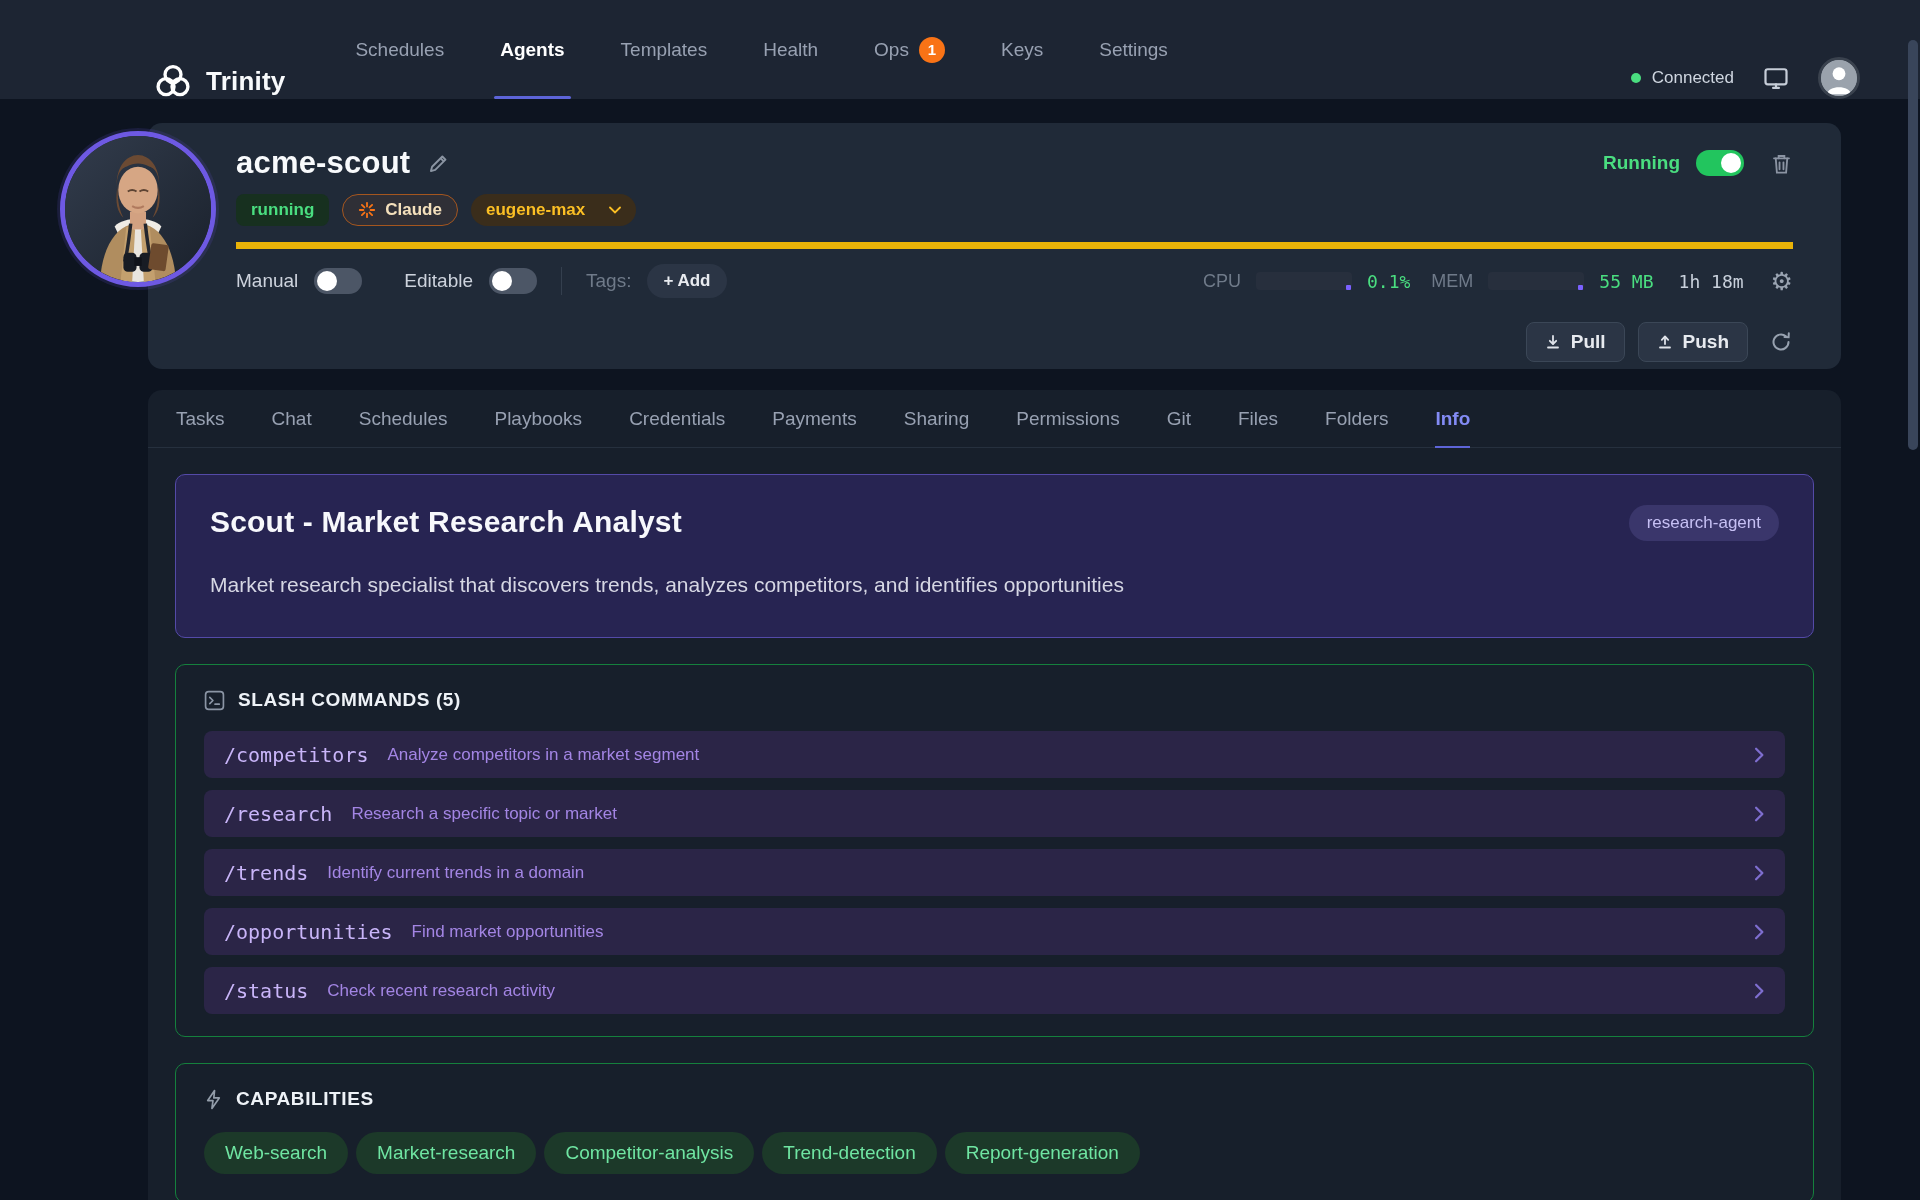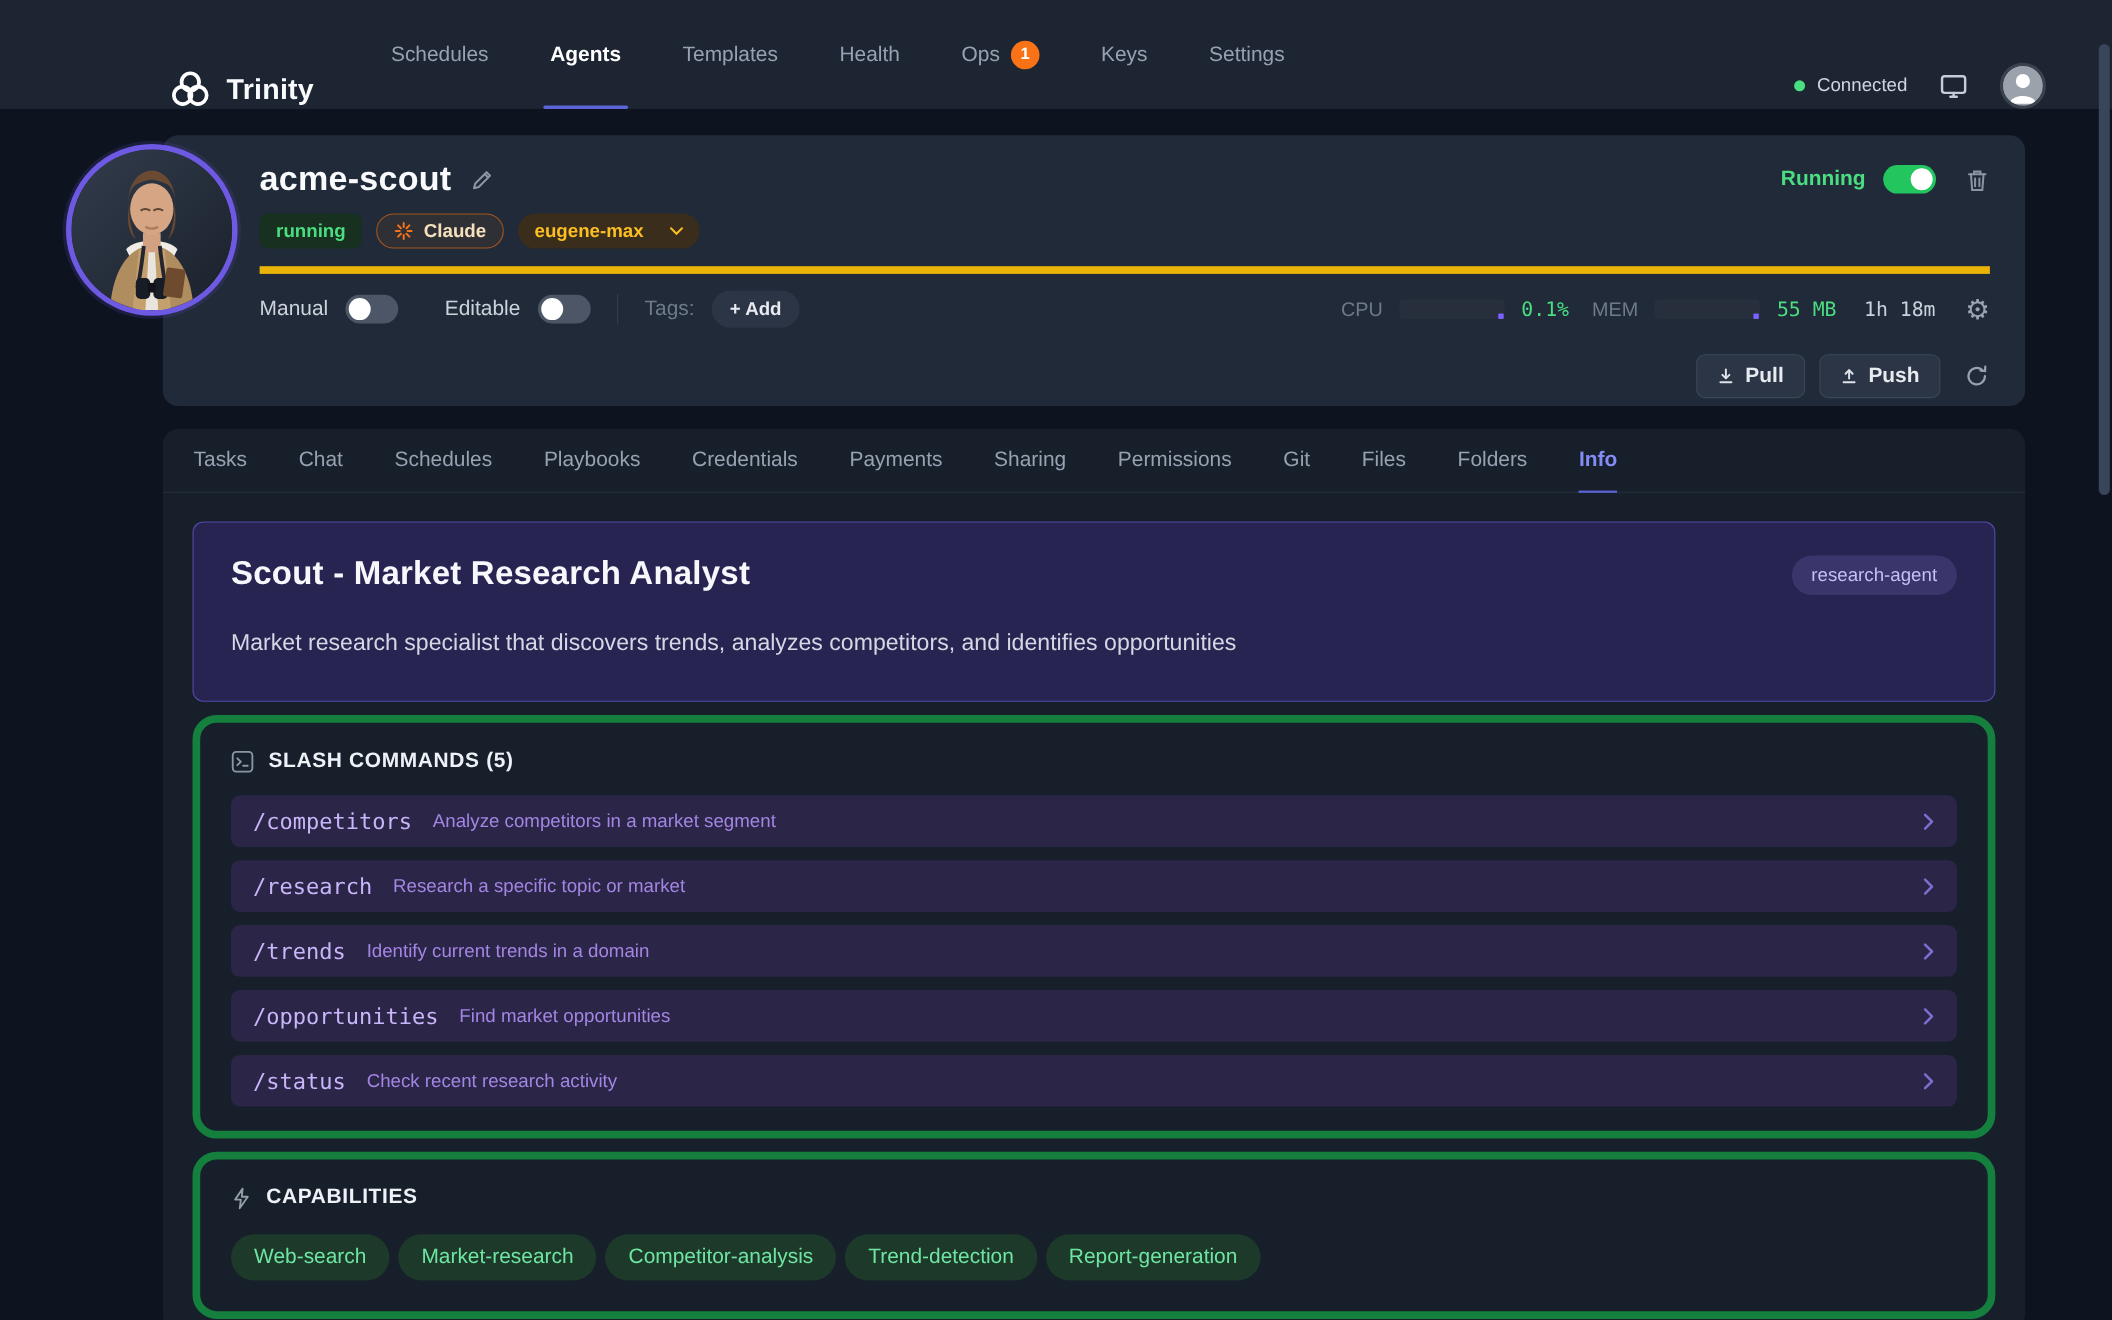--- a/index.html
+++ b/index.html
@@ -25,21 +25,21 @@
   .ops-badge{width:26px;height:26px;border-radius:50%;background:var(--claude-orange);color:#fff;font-size:15px;font-weight:700;display:flex;align-items:center;justify-content:center;}
   .nav-right{margin-left:auto;display:flex;align-items:center;gap:28px;}
   .conn{display:flex;align-items:center;gap:11px;font-size:17px;color:#cfd6e0;}
   .conn-dot{width:10px;height:10px;border-radius:50%;background:var(--success);}
   .nav-avatar{width:42px;height:42px;border-radius:50%;background:#9aa2ac;border:3px solid #3a424e;overflow:hidden;display:flex;align-items:center;justify-content:center;cursor:pointer;}
 
   
   .header-card{position:relative;margin:24px 79px 0 148px;height:246px;background:var(--card-bg);border-radius:14px;}
   .agent-avatar{position:absolute;left:-88px;top:8px;width:156px;height:156px;border-radius:50%;border:5px solid #6e59e3;overflow:hidden;background:#242c38;box-shadow:0 0 0 3px rgba(110,89,227,.15);}
   .agent-avatar svg{width:100%;height:100%;display:block;}
-  .card-inner{padding:22px 32px 0 88px;}
+  .card-inner{padding:22px 48px 0 88px;}
   .title-row{display:flex;align-items:center;}
   .agent-name{font-size:31px;font-weight:700;color:#f8fafc;letter-spacing:.2px;}
   .edit-icon{margin-left:18px;cursor:pointer;display:flex;}
   .title-right{margin-left:auto;display:flex;align-items:center;gap:16px;}
   .running-label{font-size:19px;font-weight:600;color:var(--success);}
   .toggle{width:48px;height:26px;border-radius:13px;position:relative;cursor:pointer;flex:none;}
   .toggle.on{background:#22c55e;}
   .toggle.off{background:#4c5666;}
   .toggle .knob{position:absolute;top:3px;width:20px;height:20px;border-radius:50%;background:#fff;}
   .toggle.on .knob{right:3px;}
@@ -76,21 +76,21 @@
   .tab.active{color:var(--accent-light);font-weight:600;}
   .tab.active::after{content:'';position:absolute;left:0;right:0;bottom:-1px;height:2px;background:var(--accent);}
   .panel-body{padding:26px 27px 0;}
 
   .info-card{background:var(--info-bg);border:1px solid var(--info-border);border-radius:10px;padding:30px 34px 40px;}
   .info-head{display:flex;align-items:flex-start;}
   .info-title{font-size:30px;font-weight:700;color:#f7f8fc;letter-spacing:.2px;}
   .badge-research{margin-left:auto;background:#3a366b;color:#c6c0f4;font-size:17px;font-weight:500;padding:8px 18px;border-radius:999px;}
   .info-desc{margin-top:32px;font-size:21px;color:#d6d7e4;font-weight:400;}
 
-  .section-box{border:7px solid #15803d;border-radius:22px;margin-top:12px;padding:24px 28px 22px;}
+  .section-box{border:1px solid #15803d;border-radius:10px;margin-top:26px;padding:24px 28px 22px;}
   .section-header{display:flex;align-items:center;gap:13px;}
   .section-title{font-size:19px;font-weight:700;color:#eef2f7;letter-spacing:.6px;}
   .cmd-list{margin-top:20px;display:flex;flex-direction:column;gap:12px;}
   .cmd-row{height:47px;background:var(--cmd-bg);border-radius:8px;display:flex;align-items:center;padding:0 20px;cursor:pointer;}
   .cmd-name{font-family:"DejaVu Sans Mono",monospace;font-size:20px;color:var(--cmd-name);}
   .cmd-desc{margin-left:19px;font-size:17px;color:var(--cmd-desc);}
   .cmd-chevron{margin-left:auto;display:flex;}
   .caps-list{margin-top:22px;display:flex;gap:8px;}
   .cap-pill{background:var(--cap-bg);color:var(--cap-text);font-size:19px;font-weight:500;padding:10px 21px;border-radius:999px;}
 

